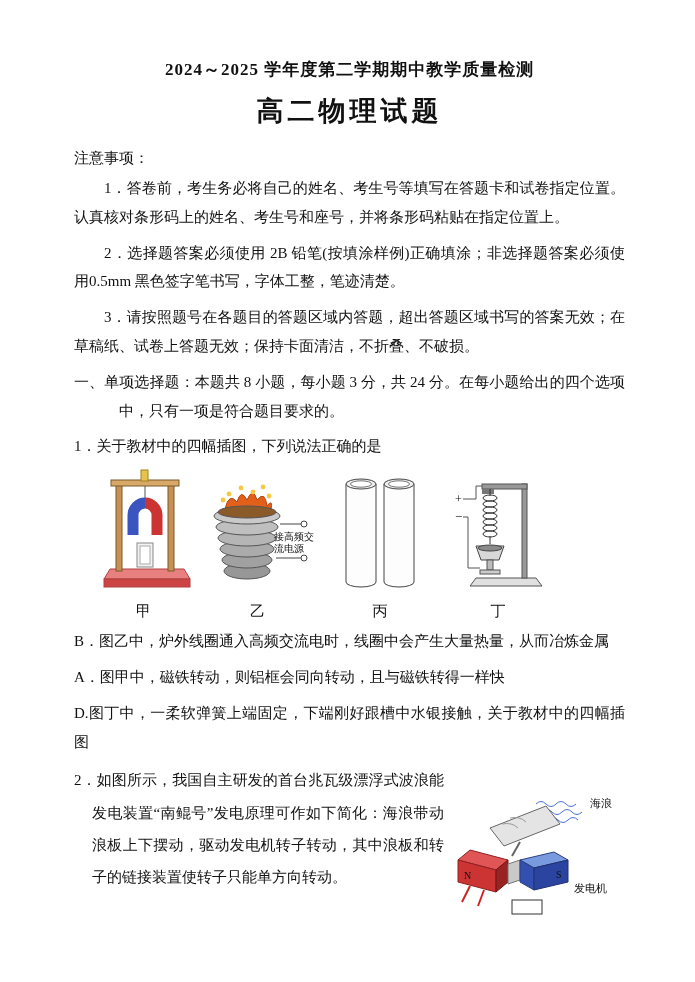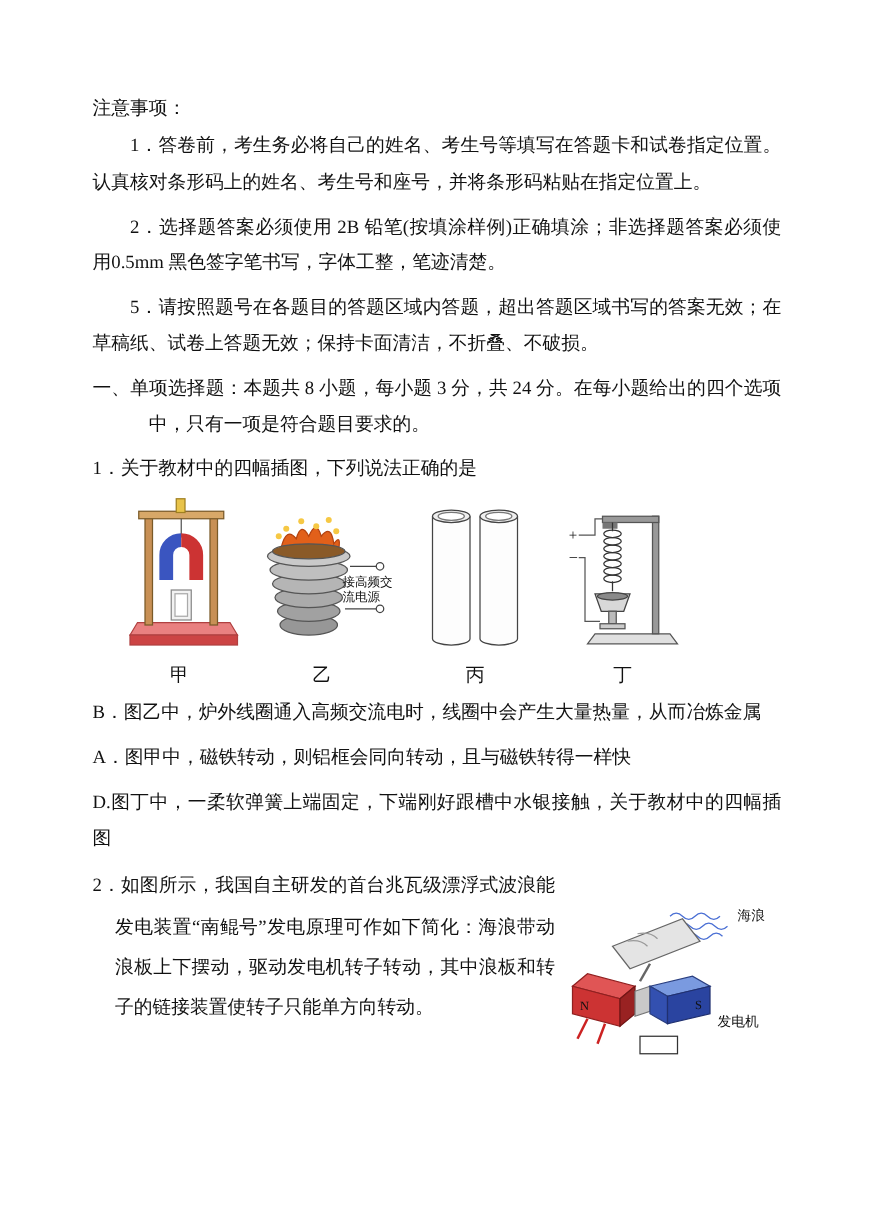--- a/index.html
+++ b/index.html
@@ -30,25 +30,27 @@
   .q2para { line-height:2.15; margin:0; text-align:justify; }
   .hang12 { padding-left:1.2em; text-indent:-1.2em; }
   svg { font-family:"Liberation Serif","DejaVu Serif",serif; display:block; }
   svg text { fill:#111; }
 </style>
 </head>
 <body>
 
 <div class="page">
 
+  <div class="title1">2024～2025 学年度第二学期期中教学质量检测</div>
+  <div class="title2">高二物理试题</div>
 
   <p class="notice-head">注意事项：</p>
   <p class="para indent2">1．答卷前，考生务必将自己的姓名、考生号等填写在答题卡和试卷指定位置。认真核对条形码上的姓名、考生号和座号，并将条形码粘贴在指定位置上。</p>
   <p class="para indent2">2．选择题答案必须使用 2B 铅笔(按填涂样例)正确填涂；非选择题答案必须使用0.5mm 黑色签字笔书写，字体工整，笔迹清楚。</p>
-  <p class="para indent2">5．请按照题号在各题目的答题区域内答题，超出答题区域书写的答案无效；在草稿纸、试卷上答题无效；保持卡面清洁，不折叠、不破损。</p>
+  <p class="para indent2">3．请按照题号在各题目的答题区域内答题，超出答题区域书写的答案无效；在草稿纸、试卷上答题无效；保持卡面清洁，不折叠、不破损。</p>
 
   <p class="para hang3">一、单项选择题：本题共 8 小题，每小题 3 分，共 24 分。在每小题给出的四个选项中，只有一项是符合题目要求的。</p>
 
   <p class="para q-stem">1．关于教材中的四幅插图，下列说法正确的是</p>
 
   <div class="figrow">
 
     <div class="fig fig-jia">
       <svg width="95" height="125" viewBox="0 0 95 125">
         <polygon points="14,100 88,100 94,110 8,110" fill="#e98080" stroke="#b04040"></polygon>

